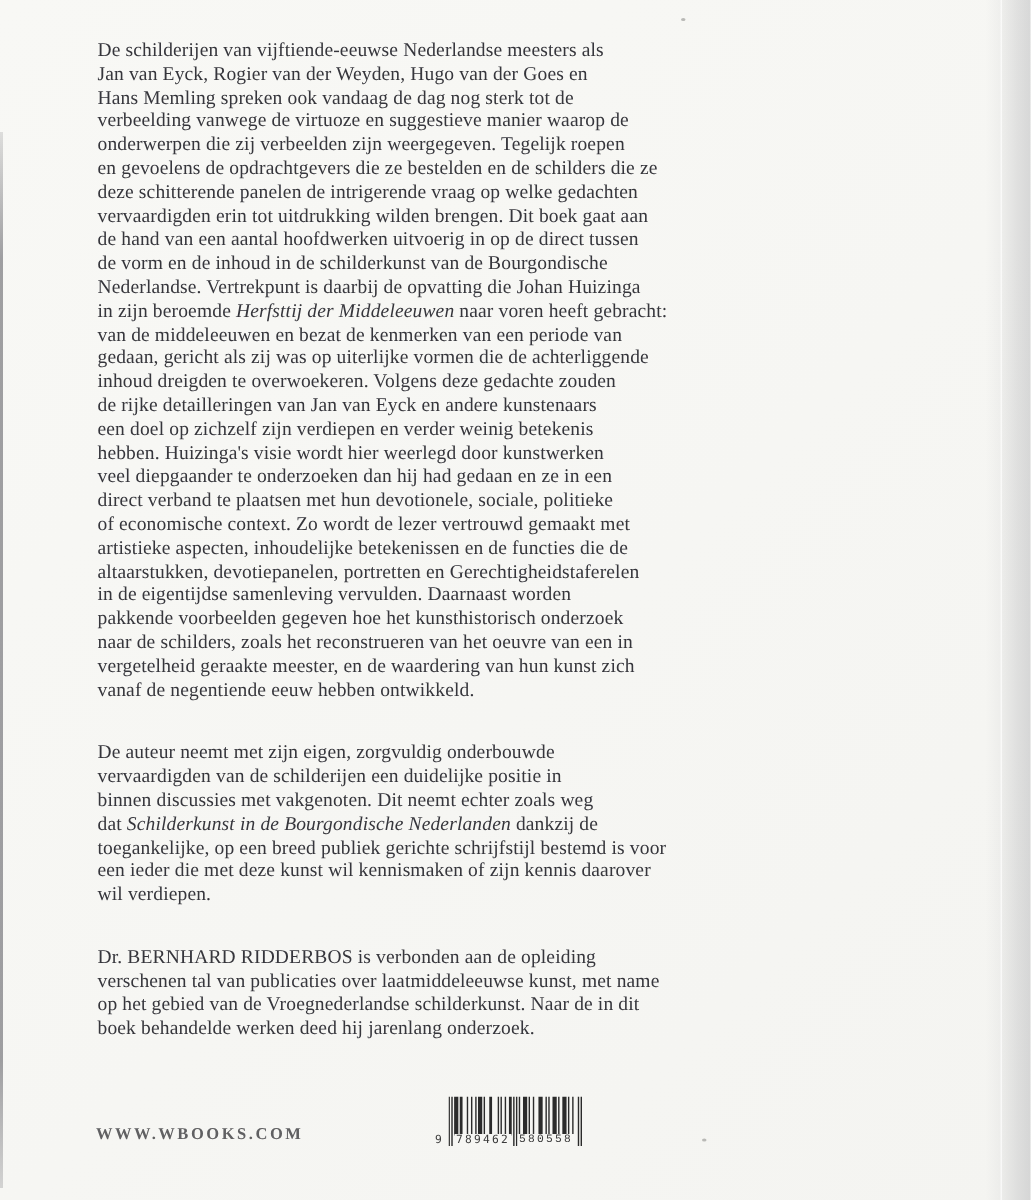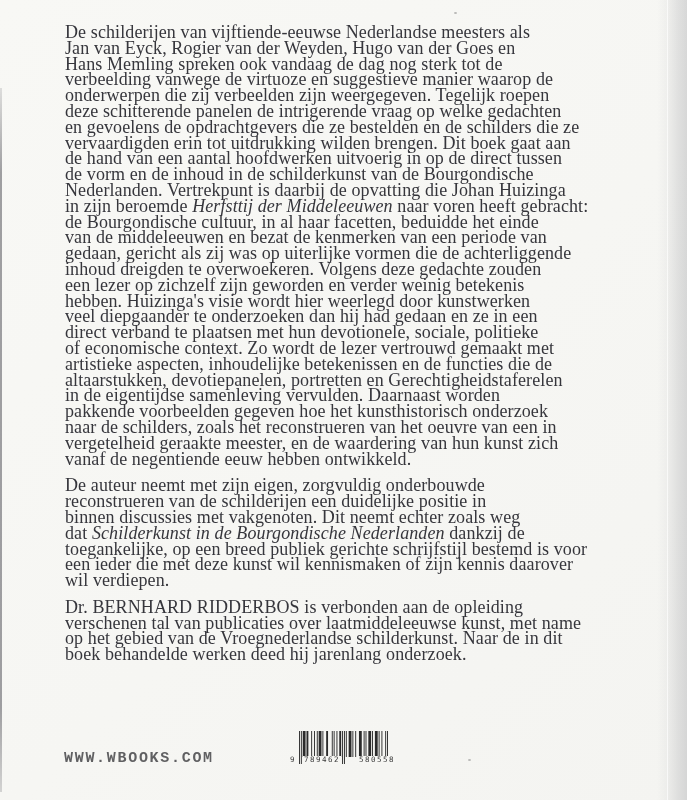--- a/index.html
+++ b/index.html
@@ -25,86 +25,86 @@
   .left-edge-line {
     position:absolute; left:0; top:88px; bottom:8px; width:2px;
     background:linear-gradient(180deg, rgba(70,70,78,0.15) 0%, rgba(70,70,78,0.5) 12%, rgba(70,70,78,0.5) 88%, rgba(70,70,78,0.2) 100%);
   }
   .speck { position:absolute; width:3px; height:2px; background:#b9b9b6; border-radius:50%; }
   .speck.s1 { left:454px; top:12px; }
   .speck.s2 { left:468px; top:759px; }
 
   .cover-text {
     position:absolute; left:65px; top:25px; width:424px;
-    font-size:18px; line-height:15.8px; color:#36363c;
+    font-size:13px; line-height:15.8px; color:#36363c;
     letter-spacing:0.1px;
   }
   .para { margin:0; }
-  .para + .para { margin-top:11px; }
+  .para + .para { margin-top:26px; }
   .line { display:block; white-space:nowrap; }
   .line i { font-style:italic; }
 
   .publisher {
     position:absolute; left:64px; top:750px;
-    font-family:Liberation Mono, monospace;
-    font-size:15px; font-weight:600; letter-spacing:1.7px;
+    font-family:Liberation Serif, serif;
+    font-size:11px; font-weight:600; letter-spacing:1.7px;
     color:#606062;
     text-align:right;
   }
 
   .barcode { position:absolute; left:290px; top:731px; width:102px; height:34px; }
   .barcode svg { position:absolute; left:9px; top:0; display:block; }
   .bc-num {
     position:absolute; top:25px;
     font-family:"DejaVu Sans Mono", monospace;
     font-size:7.5px; line-height:8px; color:#3a3a3a;
   }
   .bc-prefix { left:0px; letter-spacing:0; }
   .bc-left  { left:13px; width:38px; text-align:center; letter-spacing:1.5px; background:#f6f6f3; }
-  .bc-right { left:68px; width:38px; text-align:center; letter-spacing:1.5px; background:#f6f6f3; }
+  .bc-right { left:55px; width:38px; text-align:center; letter-spacing:1.5px; background:#f6f6f3;font-family:Liberation Mono, monospace; }
 </style>
 </head>
 <body>
 
 <div class="cover">
 
   <div class="cover-text">
       <p class="para">
         <span class="line"><span>De schilderijen van vijftiende-eeuwse Nederlandse meesters als</span></span>
         <span class="line"><span>Jan van Eyck, Rogier van der Weyden, Hugo van der Goes en</span></span>
         <span class="line"><span>Hans Memling spreken ook vandaag de dag nog sterk tot de</span></span>
         <span class="line"><span>verbeelding vanwege de virtuoze en suggestieve manier waarop de</span></span>
         <span class="line"><span>onderwerpen die zij verbeelden zijn weergegeven. Tegelijk roepen</span></span>
+        <span class="line"><span>en gevoelens de opdrachtgevers die ze bestelden en de schilders die ze</span></span>
         <span class="line"><span>deze schitterende panelen de intrigerende vraag op welke gedachten</span></span>
-        <span class="line"><span>en gevoelens de opdrachtgevers die ze bestelden en de schilders die ze</span></span>
         <span class="line"><span>vervaardigden erin tot uitdrukking wilden brengen. Dit boek gaat aan</span></span>
         <span class="line"><span>de hand van een aantal hoofdwerken uitvoerig in op de direct tussen</span></span>
         <span class="line"><span>de vorm en de inhoud in de schilderkunst van de Bourgondische</span></span>
-        <span class="line"><span>Nederlanden. Vertrekpunt is daarbij de opvatting die Johan Huizinga</span></span>
+        <span class="line"><span>Nederlandse. Vertrekpunt is daarbij de opvatting die Johan Huizinga</span></span>
         <span class="line"><span>in zijn beroemde </span><i>Herfsttij der Middeleeuwen</i><span> naar voren heeft gebracht:</span></span>
-        <span class="line"><span>de Bourgondische cultuur, in al haar facetten, beduidde het einde</span></span>
         <span class="line"><span>van de middeleeuwen en bezat de kenmerken van een periode van</span></span>
         <span class="line"><span>gedaan, gericht als zij was op uiterlijke vormen die de achterliggende</span></span>
         <span class="line"><span>inhoud dreigden te overwoekeren. Volgens deze gedachte zouden</span></span>
-        <span class="line"><span>een lezer op zichzelf zijn geworden en verder weinig betekenis</span></span>
+        <span class="line"><span>de rijke detailleringen van Jan van Eyck en andere kunstenaars</span></span>
+        <span class="line"><span>een doel op zichzelf zijn verdiepen en verder weinig betekenis</span></span>
         <span class="line"><span>hebben. Huizinga's visie wordt hier weerlegd door kunstwerken</span></span>
         <span class="line"><span>veel diepgaander te onderzoeken dan hij had gedaan en ze in een</span></span>
         <span class="line"><span>direct verband te plaatsen met hun devotionele, sociale, politieke</span></span>
         <span class="line"><span>of economische context. Zo wordt de lezer vertrouwd gemaakt met</span></span>
         <span class="line"><span>artistieke aspecten, inhoudelijke betekenissen en de functies die de</span></span>
         <span class="line"><span>altaarstukken, devotiepanelen, portretten en Gerechtigheidstaferelen</span></span>
         <span class="line"><span>in de eigentijdse samenleving vervulden. Daarnaast worden</span></span>
         <span class="line"><span>pakkende voorbeelden gegeven hoe het kunsthistorisch onderzoek</span></span>
         <span class="line"><span>naar de schilders, zoals het reconstrueren van het oeuvre van een in</span></span>
         <span class="line"><span>vergetelheid geraakte meester, en de waardering van hun kunst zich</span></span>
         <span class="line"><span>vanaf de negentiende eeuw hebben ontwikkeld.</span></span>
       </p>
       <p class="para">
         <span class="line"><span>De auteur neemt met zijn eigen, zorgvuldig onderbouwde</span></span>
-        <span class="line"><span>reconstrueren van de schilderijen een duidelijke positie in</span></span>
+        <span class="line"><span>vervaardigden van de schilderijen een duidelijke positie in</span></span>
         <span class="line"><span>binnen discussies met vakgenoten. Dit neemt echter zoals weg</span></span>
         <span class="line"><span>dat </span><i>Schilderkunst in de Bourgondische Nederlanden</i><span> dankzij de</span></span>
         <span class="line"><span>toegankelijke, op een breed publiek gerichte schrijfstijl bestemd is voor</span></span>
         <span class="line"><span>een ieder die met deze kunst wil kennismaken of zijn kennis daarover</span></span>
         <span class="line"><span>wil verdiepen.</span></span>
       </p>
       <p class="para">
         <span class="line"><span>Dr. BERNHARD RIDDERBOS is verbonden aan de opleiding</span></span>
         <span class="line"><span>verschenen tal van publicaties over laatmiddeleeuwse kunst, met name</span></span>
         <span class="line"><span>op het gebied van de Vroegnederlandse schilderkunst. Naar de in dit</span></span>

